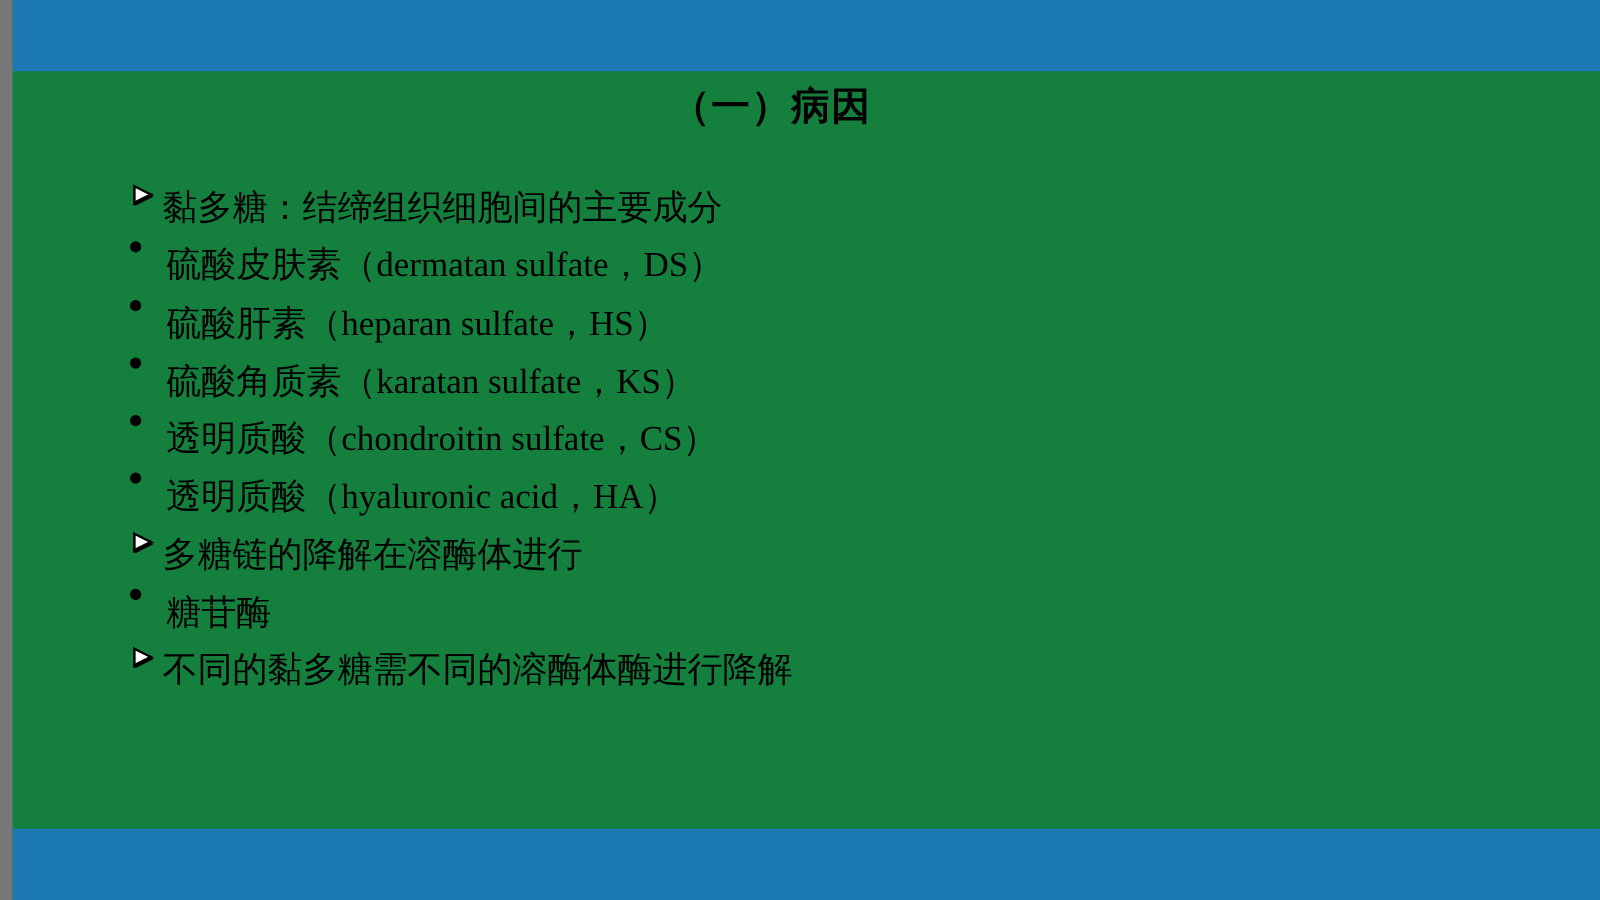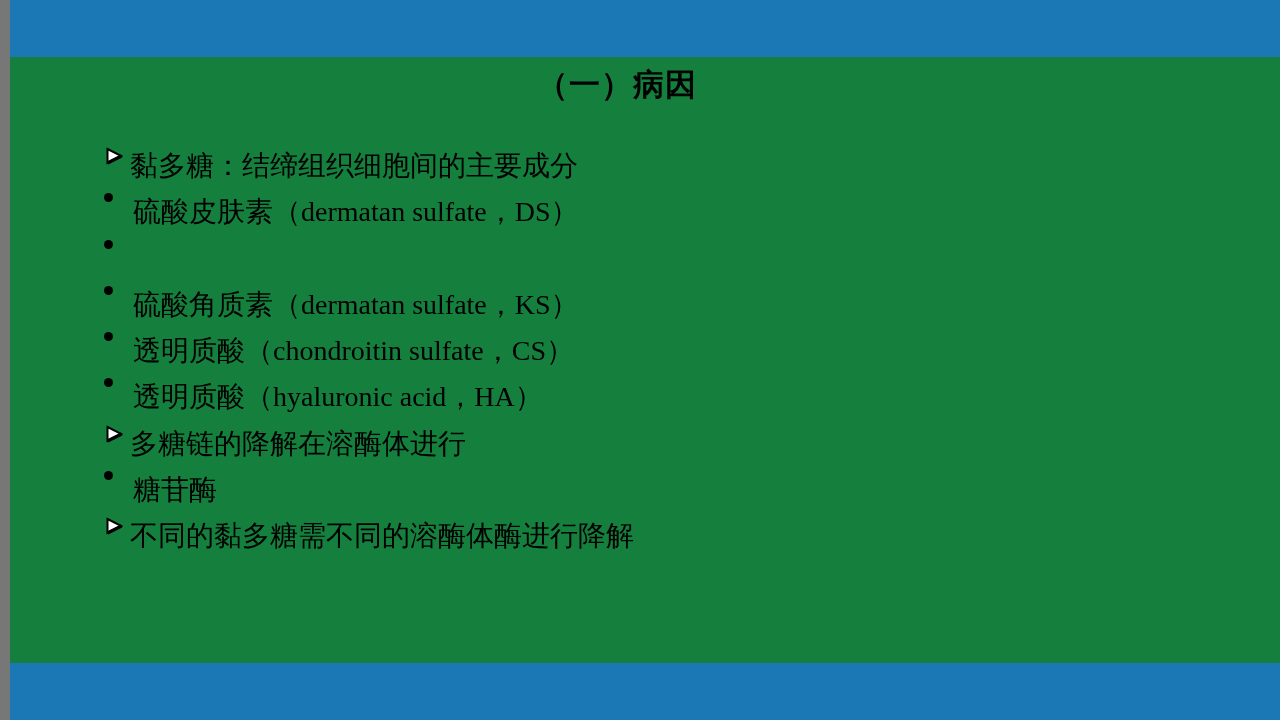--- a/index.html
+++ b/index.html
@@ -85,27 +85,28 @@
     <span class="marker">
           <span class="dot"></span>
         </span>
     <span class="text">硫酸皮肤素（dermatan sulfate，DS）</span>
   </div>
 
   <div class="line lvl2">
     <span class="marker">
           <span class="dot"></span>
         </span>
+    <span class="text">硫酸肝素（heparan sulfate，HS）</span>
   </div>
 
   <div class="line lvl2">
     <span class="marker">
           <span class="dot"></span>
         </span>
-    <span class="text">硫酸角质素（dermatan sulfate，KS）</span>
+    <span class="text">硫酸角质素（karatan sulfate，KS）</span>
   </div>
 
   <div class="line lvl2">
     <span class="marker">
           <span class="dot"></span>
         </span>
     <span class="text">透明质酸（chondroitin sulfate，CS）</span>
   </div>
 
   <div class="line lvl2">

